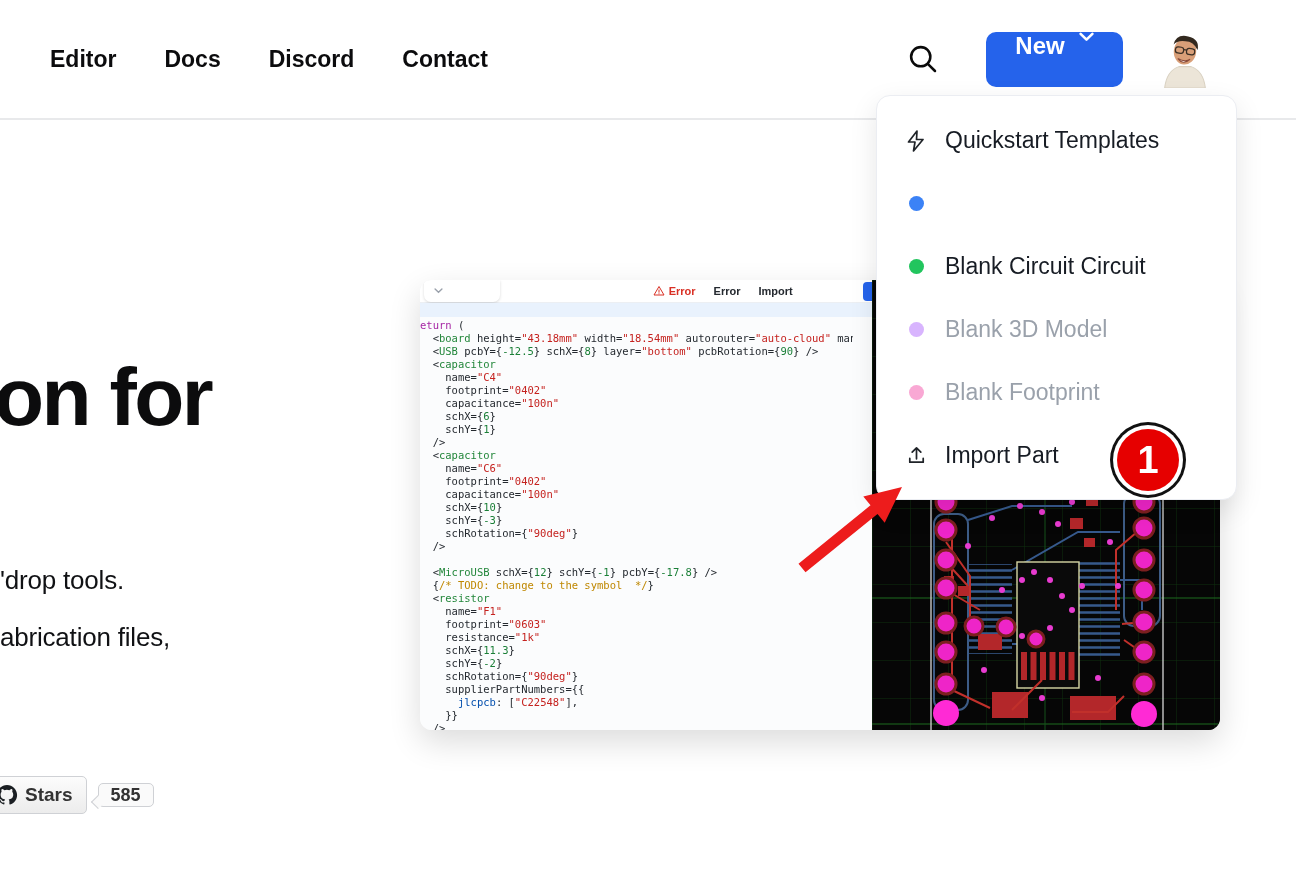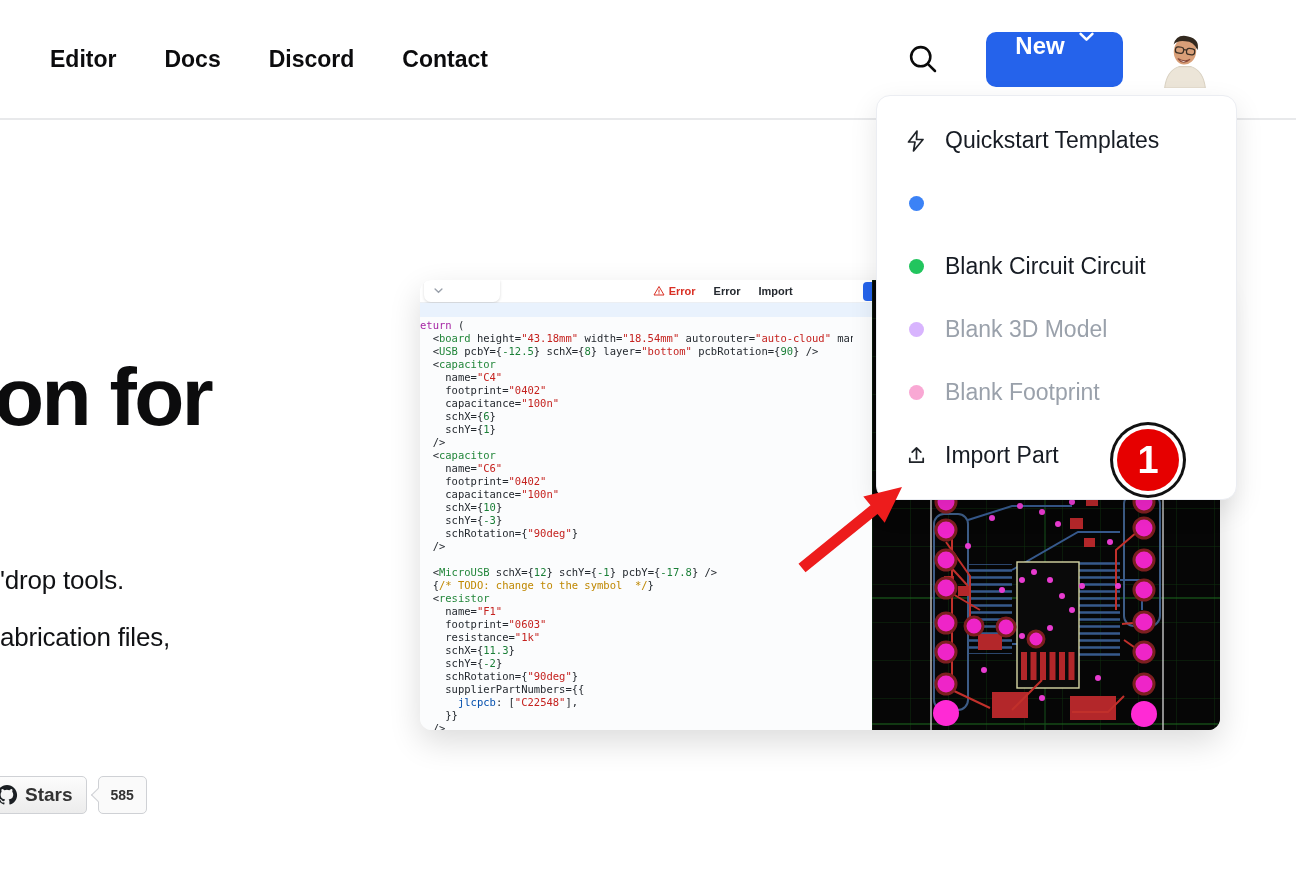--- a/index.html
+++ b/index.html
@@ -22,23 +22,23 @@
   .hero-heading { position:absolute; left:-6px; top:350px; font-size:82px; font-weight:800;
                   letter-spacing:-2.5px; color:#0c0c0d; white-space:nowrap; }
   .hero-body { position:absolute; left:0; top:552px; font-size:26px; line-height:57px;
                color:#101114; letter-spacing:-0.2px; white-space:nowrap; }
 
   
   .stars-wrap { position:absolute; left:-16px; top:776px; display:flex; align-items:center; }
   .stars-btn { height:38px; display:flex; align-items:center; gap:7px; padding:0 13px 0 11px;
                background:linear-gradient(#fcfcfc,#ececec); border:1px solid #cfd1d5; border-radius:5px;
                font-size:19px; font-weight:700; color:#333; cursor:pointer; }
-  .stars-count { position:relative; height:38px; margin-left:11px; padding:0 12px; display:flex; align-items:center;
+  .stars-count { position:relative; height:24px; margin-left:11px; padding:0 12px; display:flex; align-items:center;
                  background:#fafafa; border:1px solid #cfd1d5; border-radius:5px;
-                 font-size:14px; font-weight:700; color:#333; cursor:pointer; }
+                 font-size:18px; font-weight:700; color:#333; cursor:pointer; }
   .stars-count::before { content:""; position:absolute; left:-5.5px; top:13px; width:9px; height:9px;
                  background:#fafafa; border-left:1px solid #cfd1d5; border-bottom:1px solid #cfd1d5;
                  transform:rotate(45deg); }
 
   
   .demo-card { position:absolute; left:420px; top:280px; width:800px; height:450px;
                border-radius:12px; overflow:hidden; background:#fbfcfd;
                box-shadow:0 12px 32px rgba(0,0,0,.14); }
   .editor-pane { position:absolute; left:0; top:0; width:452px; height:450px; background:#fbfcfd; }
   .editor-toolbar { position:absolute; left:0; top:0; width:452px; height:23px; background:#fff;

